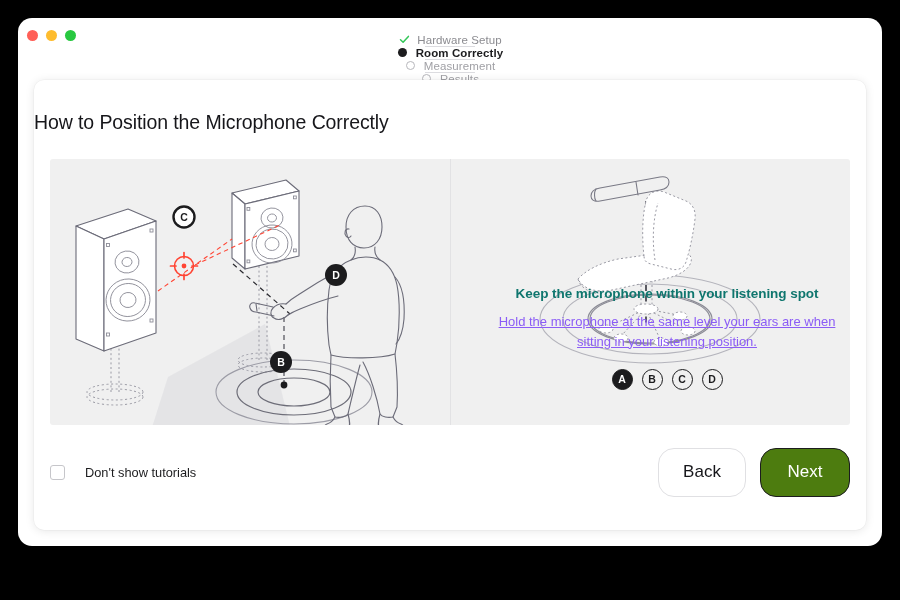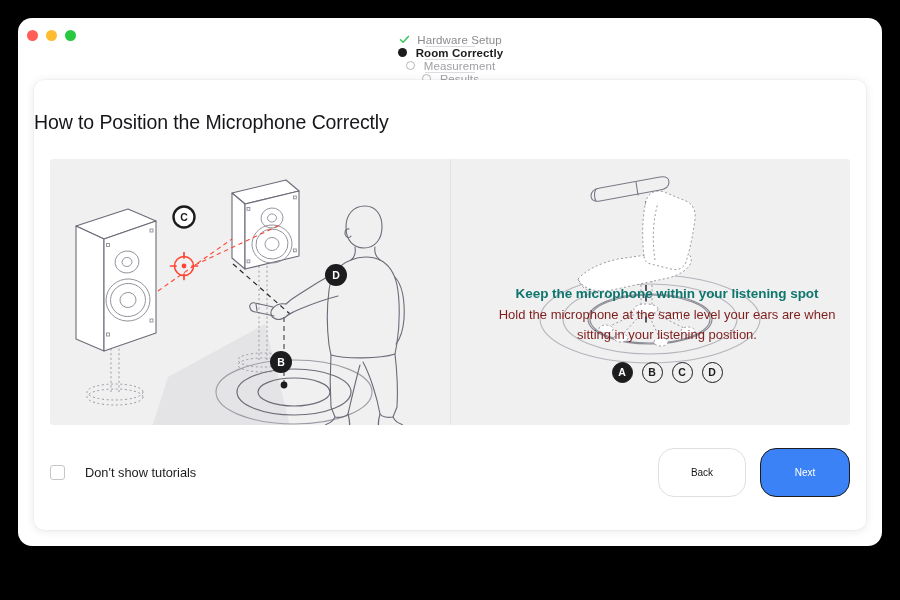--- a/index.html
+++ b/index.html
@@ -154,24 +154,25 @@
     width: 366px;
     text-align: center;
   }
   .info-head {
     font-size: 13.5px;
     font-weight: bold;
     color: #0f766e;
     letter-spacing: -0.05px;
   }
   .info-body {
-    margin-top: 4px;
+    margin-top: 11px;
     font-size: 13px;
     line-height: 1.52;
-    color: #7f1d1d;
+    color: #8b5cf6;
+    text-decoration: underline;
   }
   .pager {
     margin-top: 17px;
     display: flex;
     justify-content: center;
     gap: 9px;
   }
   .pager-dot {
     width: 21px; height: 21px;
     border-radius: 50%;
@@ -212,35 +213,35 @@
     background: #ffffff;
   }
   .check-label {
     font-size: 12.8px;
     color: #1c1c1e;
   }
   .btn-row { display: flex; align-items: center; gap: 14px; }
   .btn {
     height: 49px;
     border-radius: 16px;
-    font-size: 10px;
+    font-size: 17px;
     display: flex;
     align-items: center;
     justify-content: center;
     cursor: default;
   }
   .btn-back {
     width: 88px;
     background: #ffffff;
     border: 1px solid #e0e0e3;
     color: #16161a;
   }
   .btn-next {
     width: 90px;
-    background: #3b82f6;
+    background: #4d7c0f;
     border: 1px solid #1c1c1e;
     color: #ffffff;
   }
 </style>
 </head>
 <body>
 
 <div class="desktop">
 
   <div class="window">

